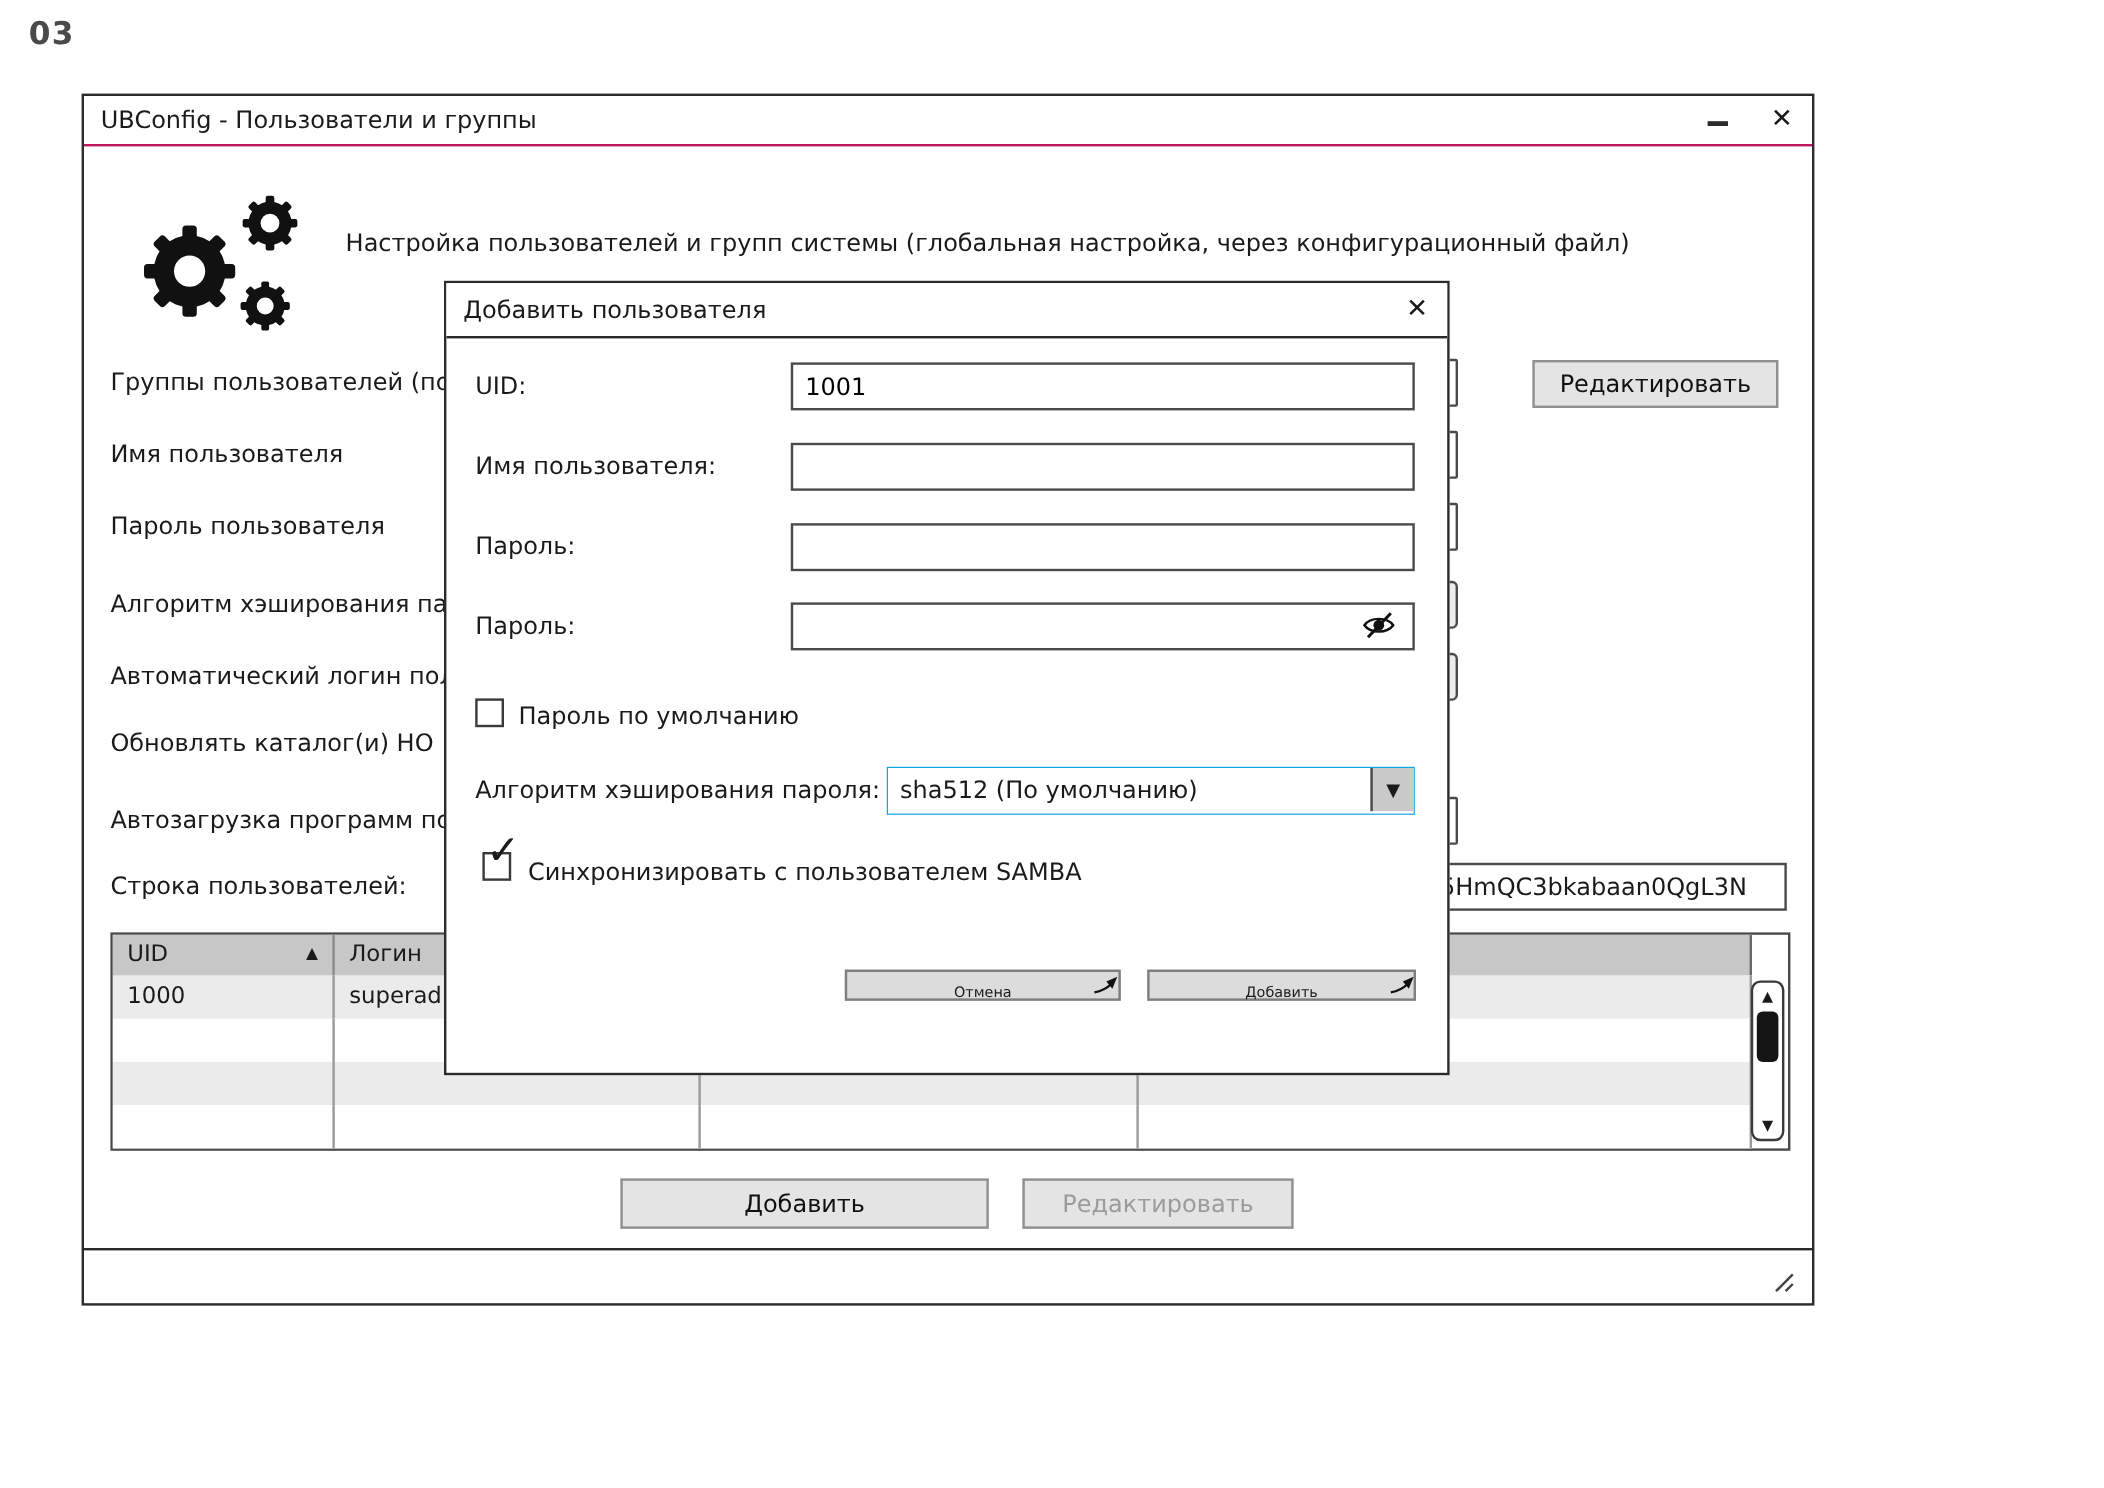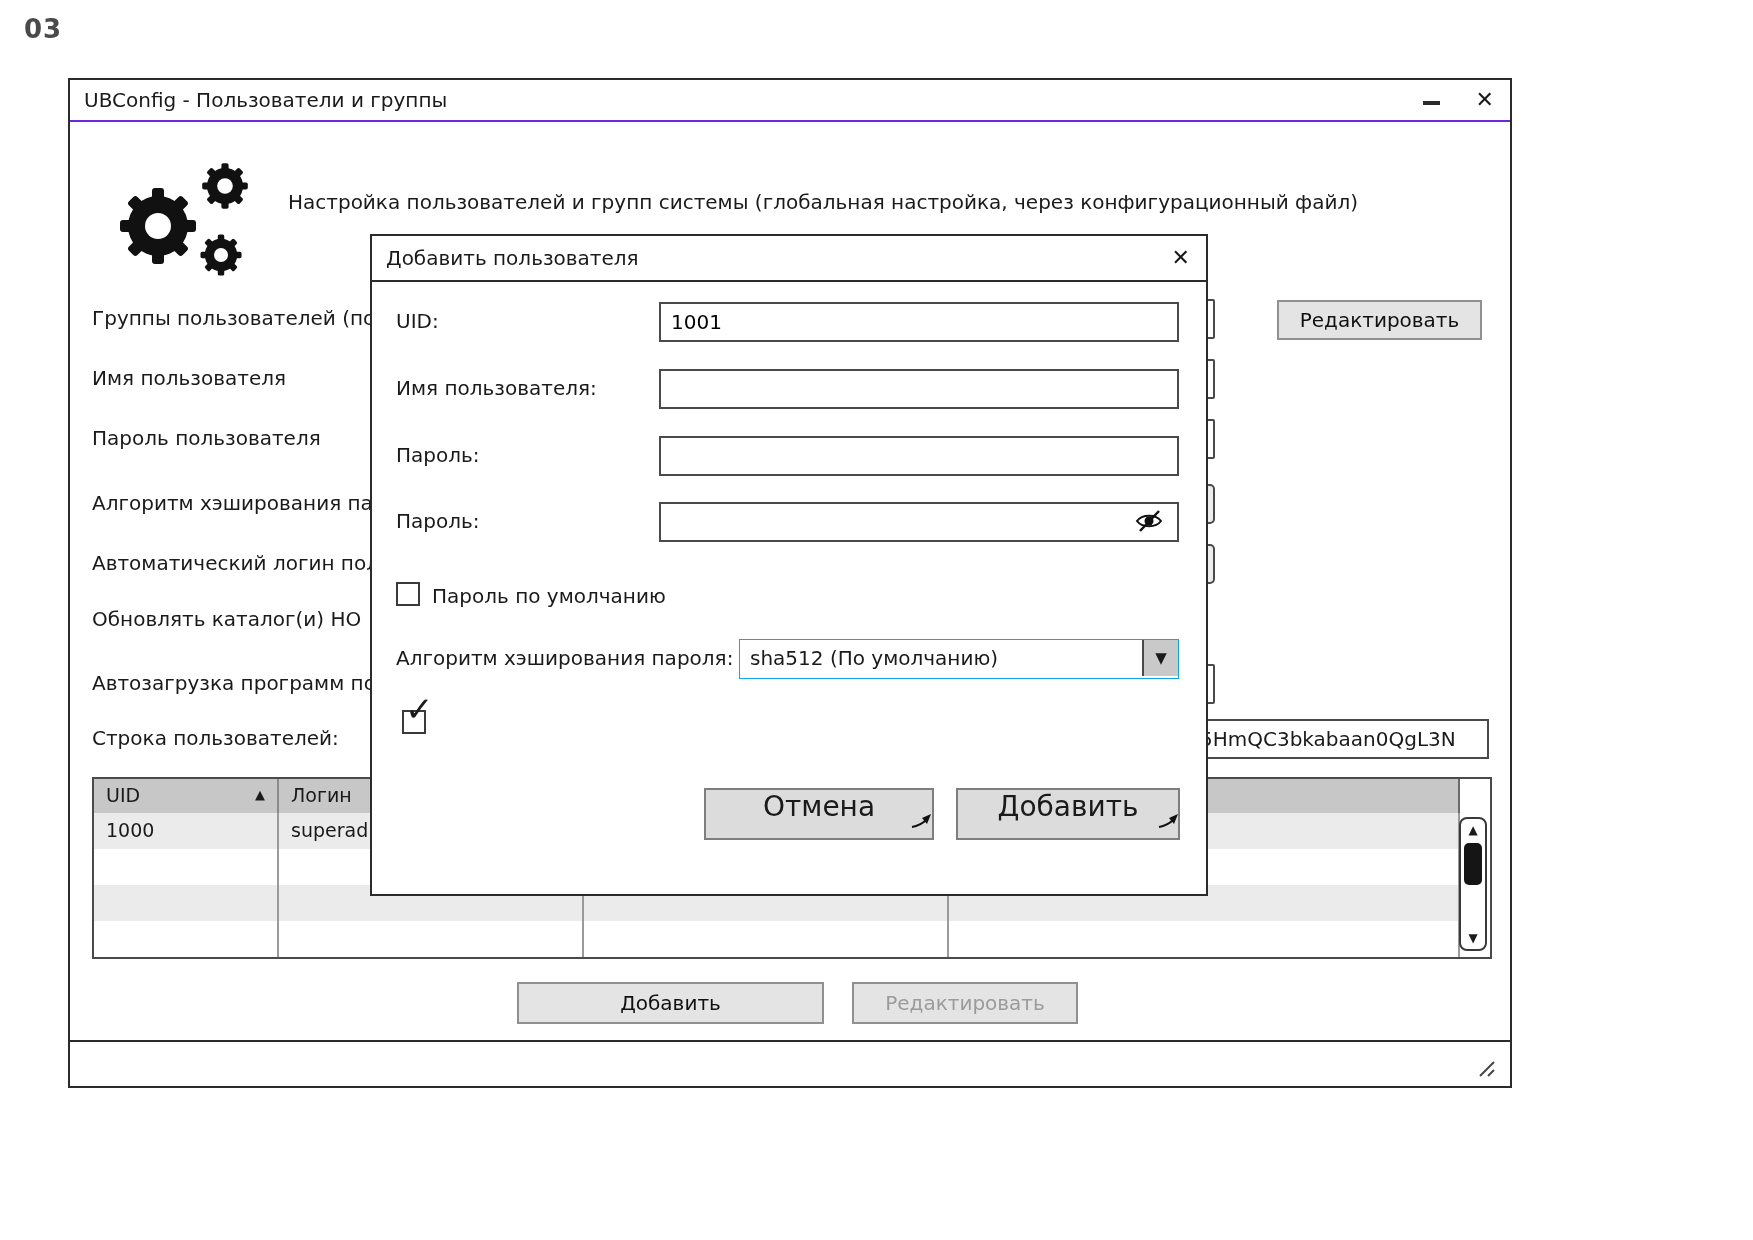--- a/index.html
+++ b/index.html
@@ -5,21 +5,21 @@
   * { margin:0; padding:0; box-sizing:border-box; }
   html,body { background:#ffffff; }
   body { font-family:"DejaVu Sans","Liberation Sans",sans-serif; color:#1a1a1a; }
   .canvas { position:relative; width:1753px; height:1240px; background:#fff; overflow:hidden; }
   .abs { position:absolute; }
 
   .page-label { left:24px; top:14px; font-size:26px; font-weight:bold; color:#4a4a4a; letter-spacing:1px; }
 
   .window { left:68px; top:78px; width:1444px; height:1010px; border:2px solid #2b2b2b; background:#fff; }
 
-  .titlebar { left:0; top:0; width:100%; height:42px; border-bottom:2px solid #6d28d9; background:#fff; }
+  .titlebar { left:0; top:0; width:100%; height:42px; border-bottom:2px solid #be185d; background:#fff; }
   .window-title { left:14px; top:0; line-height:40px; font-size:20px; white-space:nowrap; }
   .win-min { right:64px; top:0; width:28px; height:40px; cursor:default; }
   .min-dash { left:5px; top:21px; width:17px; height:4px; background:#2b2b2b; }
   .win-close { right:16px; top:0; line-height:40px; font-size:22px; cursor:default; }
 
   .gears { left:30px; top:62px; }
   .description { left:218px; top:110px; font-size:20px; white-space:nowrap; }
 
   .form-label { left:22px; font-size:20px; white-space:nowrap; }
   #lbl-groups   { top:226px; }
@@ -97,22 +97,22 @@
   .cb-default-label { left:60px; top:348px; font-size:20px; white-space:nowrap; }
   #cb-samba { left:30px; top:474px; }
   .cb-samba-check { left:33px; top:456px; font-size:34px; font-weight:bold; line-height:34px; }
   .cb-samba-label { left:68px; top:478px; font-size:20px; white-space:nowrap; }
 
   .hash-dd { left:367px; top:403px; width:440px; height:40px; border:1px solid #0ea5e9; background:#fff; cursor:default; }
   .hash-val { left:10px; top:0; line-height:36px; font-size:20px; white-space:nowrap; }
   .hash-btn { right:0; top:0; width:36px; height:36px; background:#c9c9c9; border-left:2px solid #4a4a4a;
               text-align:center; line-height:36px; font-size:15px; }
 
-  .dlg-btn { height:52px; background:#dcdcdc; border:2px solid #7e7e7e; font-size:28px; text-align:center;
-             line-height:34px; cursor:default; }
+  .dlg-btn { height:26px; background:#dcdcdc; border:2px solid #7e7e7e; font-size:12px; text-align:center;
+             line-height:34px; cursor:default;margin-top:20px; }
   #btn-cancel  { left:332px; top:552px; width:230px; }
   #btn-dlg-add { left:584px; top:552px; width:224px; }
   #cur-cancel { left:538px; top:575px; }
   #cur-add    { left:785px; top:575px; }
 </style>
 </head>
 <body>
 
 <div class="canvas">
 
@@ -252,20 +252,21 @@
       <div class="abs cb-default-label">Пароль по умолчанию</div>
 
       <div class="abs dlg-label" id="dl-hash">Алгоритм хэширования пароля:</div>
       <div class="abs hash-dd">
         <span class="abs hash-val">sha512 (По умолчанию)</span>
         <span class="abs hash-btn">▼</span>
       </div>
 
       <div class="abs cb" id="cb-samba"></div>
       <div class="abs cb-samba-check">✓</div>
+      <div class="abs cb-samba-label">Синхронизировать с пользователем SAMBA</div>
 
       <div class="abs dlg-btn" id="btn-cancel">Отмена</div>
       <div class="abs dlg-btn" id="btn-dlg-add">Добавить</div>
 
       <span class="abs" id="cur-cancel">
         <svg width="24" height="20" viewBox="0 0 24 20">
           <path d="M2 16 C8 15 13 12 16 9" fill="none" stroke="#111" stroke-width="2"></path>
           <polygon points="21,3 12,7 17,13" fill="#111"></polygon>
         </svg>
       </span>

